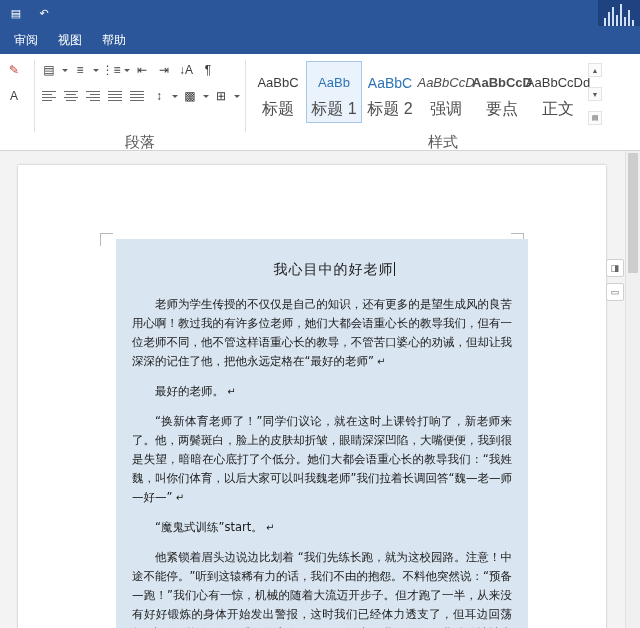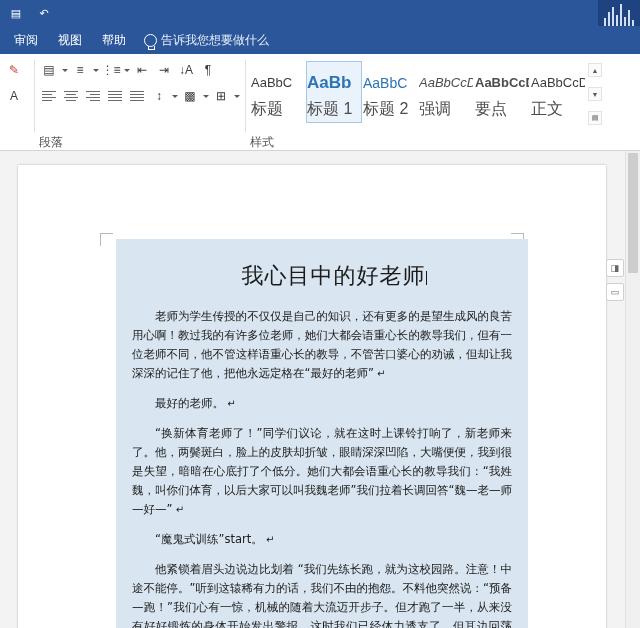--- a/index.html
+++ b/index.html
@@ -119,21 +119,22 @@
     justify-content: space-between;
     padding: 3px 4px 0 4px;
     box-sizing: border-box;
   }
   .group-sep {
     width: 1px;
     background: #e2e2e2;
     margin: 6px 0 18px 0;
   }
   .group-label {
-    font-size: 12px;
+    text-align: center;
+    font-size: 15px;
     color: #585858;
     height: 16px;
     line-height: 16px;
   }
 
   .icon-btn {
     display: inline-flex;
     align-items: center;
     justify-content: center;
     width: 20px;
@@ -183,40 +184,41 @@
     padding-top: 4px;
     gap: 0;
   }
   .style-item {
     width: 56px;
     height: 62px;
     box-sizing: border-box;
     border: 1px solid transparent;
     display: flex;
     flex-direction: column;
+    align-items: center;
     justify-content: space-between;
     padding: 6px 0 2px 0;
   }
   .style-item.selected {
     border: 1px solid #a6c8e8;
     background: #eaf2fb;
   }
   .style-preview {
     font-size: 14px;
     color: #3b3b3b;
     line-height: 30px;
     white-space: nowrap;
     overflow: hidden;
   }
   .style-name {
     font-size: 16px;
     color: #4d4d4d;
     white-space: nowrap;
   }
-  .sp-h1 { font-size: 17px; font-weight: bold; color: #2e74b5; }
+  .sp-h1 { font-size: 13px; font-weight: normal; color: #2e74b5; }
   .sp-h2 { font-size: 14px; color: #2e74b5; }
   .sp-sub { font-size: 13px; color: #5a5a5a; }
   .sp-em { font-style: italic; font-size: 13px; color: #4d4d4d; }
   .sp-strong { font-weight: bold; font-size: 13px; color: #4d4d4d; }
   .sp-norm { font-size: 13px; color: #3b3b3b; }
   .gallery-scroll {
     display: flex;
     flex-direction: column;
     justify-content: space-between;
     height: 62px;
@@ -264,21 +266,21 @@
   .selection {
     position: absolute;
     left: 98px;
     top: 74px;
     width: 412px;
     background: #d9e5f0;
     padding: 12px 0 14px 0;
   }
   .doc-title {
     text-align: center;
-    font-size: 22px;
+    font-size: 14px;
     color: #1b1b1b;
     font-family: Liberation Serif, serif;
     margin: 10px 0 16px 0;
     letter-spacing: 1px;
     padding-left: 24px;
   }
   .doc-p {
     font-size: 11.5px;
     color: #1b1b1b;
     line-height: 19px;
@@ -352,24 +354,20 @@
         <i style="height:16px"></i>
         <i style="height:6px"></i>
     </div>
   </div>
 </div>
 
 <div class="tabstrip">
   <div class="tab">审阅</div>
   <div class="tab">视图</div>
   <div class="tab">帮助</div>
-  <div class="tell-me">
-    <span class="bulb"></span>
-    <span>告诉我您想要做什么</span>
-  </div>
 </div>
 
 <div class="ribbon">
 
   <div class="ribbon-group" style="width:34px;">
     <div>
       <div class="row" style="height:26px;">
         <span class="icon-btn" style="color:#c0392b;">✎</span>
       </div>
       <div class="row" style="height:26px;">

